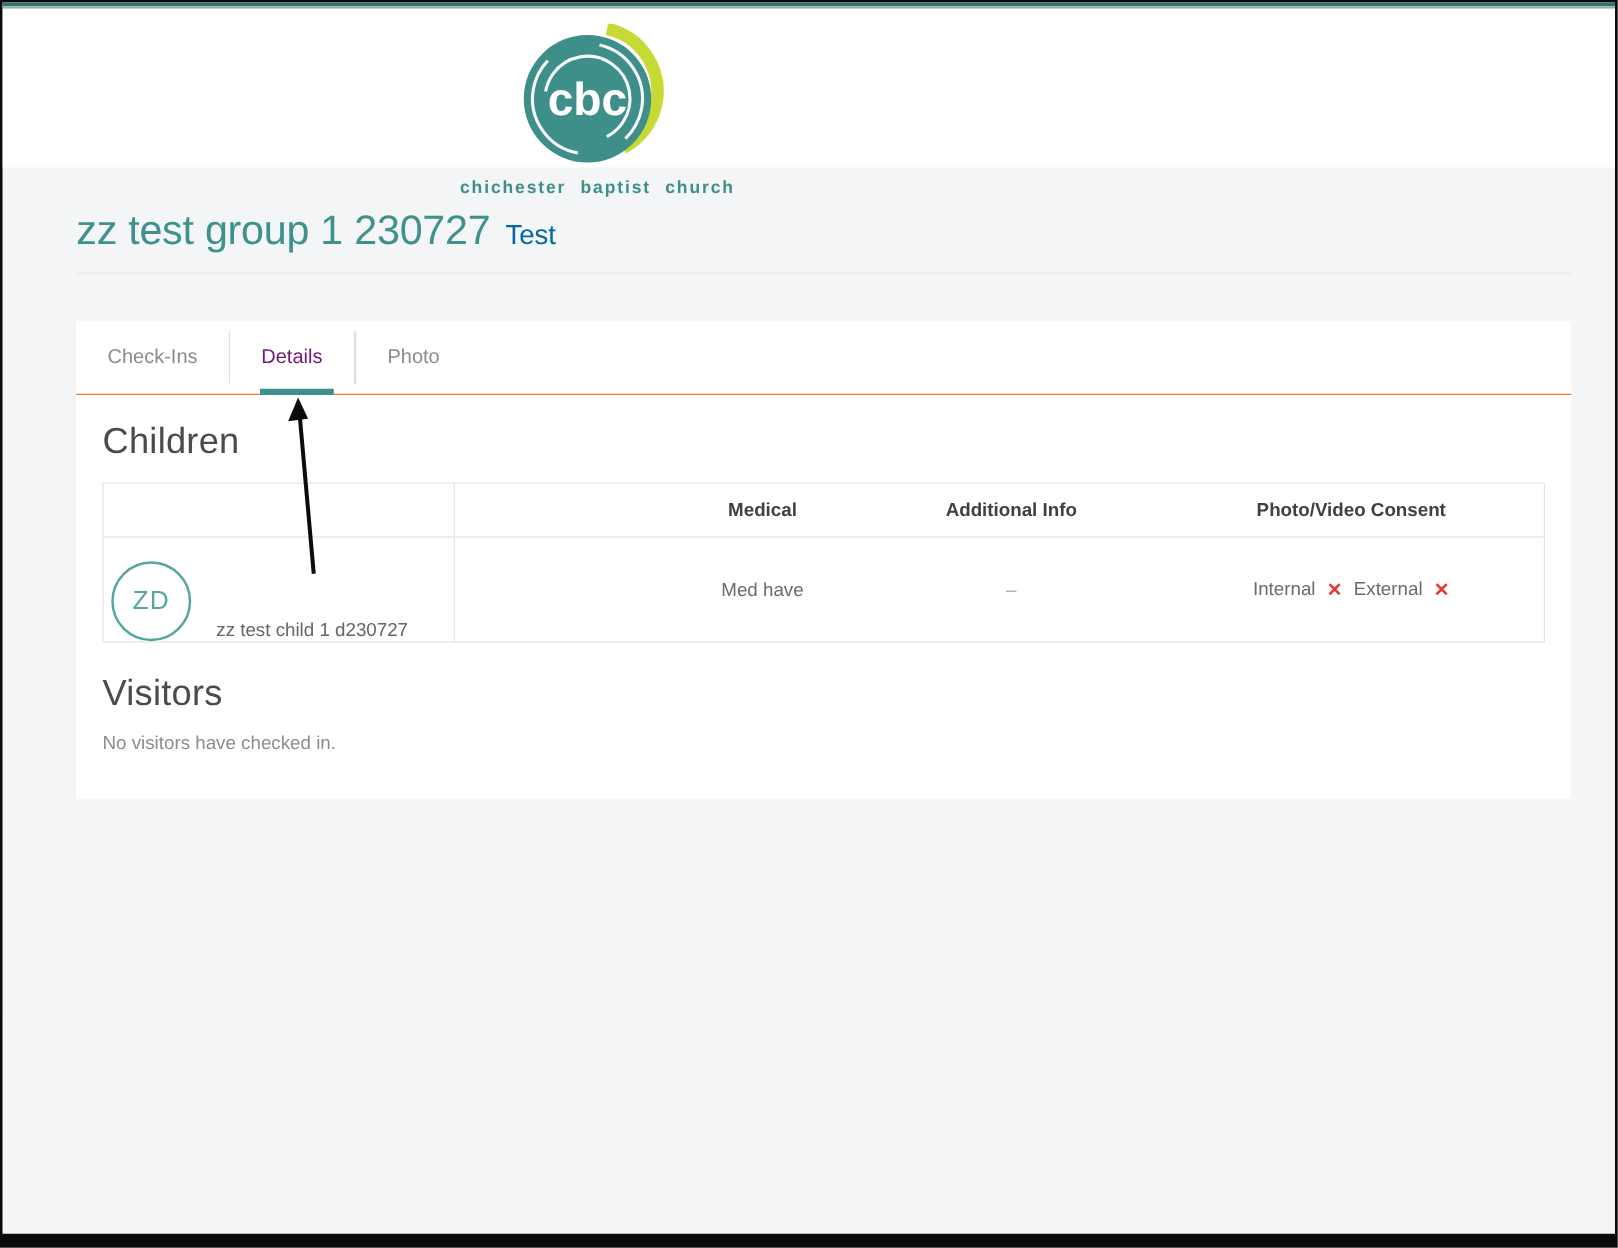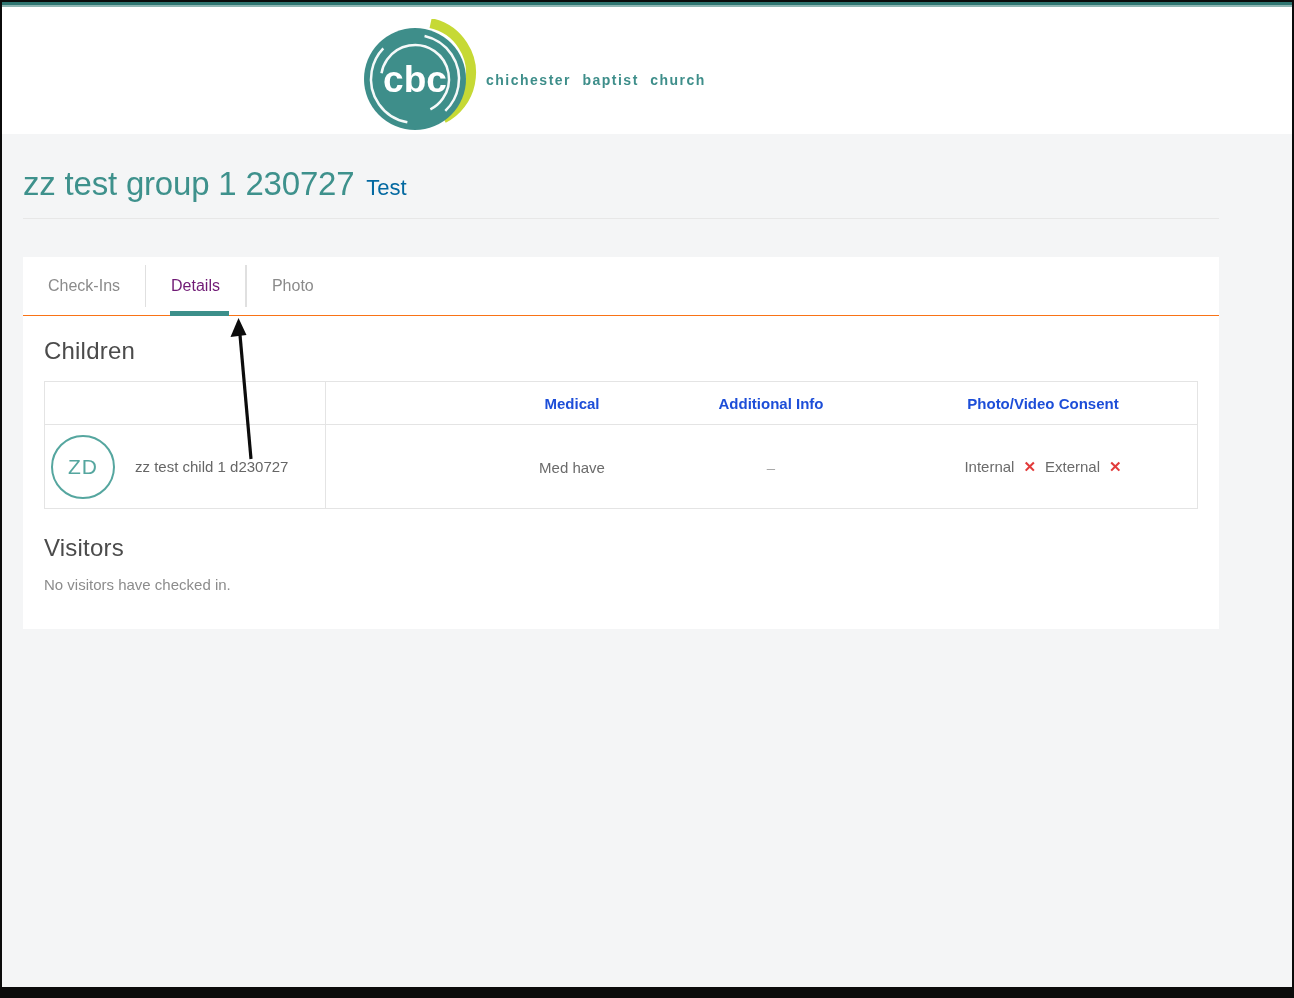--- a/index.html
+++ b/index.html
@@ -10,30 +10,30 @@
     position:relative; width:1294px; height:998px;
     background:#f4f5f6; overflow:hidden;
     border:2px solid #0b0b0b; border-bottom-width:11px;
   }
 
   .accent-line  { height:3px; background:#2f7672; }
   .accent-line2 { height:2px; background:#8fb5b2; }
 
   
   .site-header { position:relative; height:127px; background:#ffffff; }
-  .logo-wrap { position:absolute; left:358px; top:12px; display:flex; align-items:center; }
+  .logo-wrap { position:absolute; left:358px; top:12px; display:flex; align-items:center;flex-direction:column; }
   .logo-mark { width:118px; height:116px; }
   .wordmark {
     margin-left:8px; margin-top:6px;
     color:#3e8e8a; font-size:14px; font-weight:bold;
     letter-spacing:1.5px; word-spacing:6px; white-space:nowrap;
   }
 
   
-  .content { width:1196px; margin-left:21px; }
+  .content { width:1196px; margin-left:59px; }
 
   .title-row { padding-top:31px; display:flex; align-items:baseline; }
   .page-title { color:#3e918c; font-size:33px; font-weight:400; letter-spacing:-0.2px; }
   .page-subtitle { color:#0369a1; font-size:22px; font-weight:400; margin-left:12px; }
   .title-divider { margin-top:15px; border-bottom:1px solid #e7e7e7; }
 
   
   .card { margin-top:38px; background:#ffffff; margin-bottom:40px; }
 
   .tabbar { display:flex; height:59px; border-bottom:1px solid #f97316; position:relative; }
@@ -44,40 +44,40 @@
   .tab-sep { width:1px; height:42px; background:#e0e0e0; align-self:center; }
   .tab.active { color:#701a75; font-weight:normal; }
   .tab.active::after {
     content:""; position:absolute; left:24px; right:16px; bottom:-1px;
     height:5px; background:#3c8f8a;
   }
 
   .card-body { padding:0 21px 36px 21px; }
 
   .section-heading {
-    padding-top:21px; color:#4b4b4b; font-size:24px; font-weight:400; letter-spacing:0.2px;
+    padding-top:21px; color:#4b4b4b; font-size:29px; font-weight:400; letter-spacing:0.2px;
   }
 
   
   .tbl { margin-top:16px; border:1px solid #e4e4e4; }
   .tbl-row { display:flex; }
   .tbl-row.head { height:43px; border-bottom:1px solid #e4e4e4; }
   .tbl-row.datarow { height:83px; }
   .cell-name {
     width:281px; border-right:1px solid #e4e4e4;
-    display:flex; align-items:center; padding-left:6px;
+    display:flex; align-items:flex-end; padding-left:6px;
   }
   .cols-area { flex:1; position:relative; }
   .col-pos {
     position:absolute; top:50%; transform:translate(-50%,-50%); white-space:nowrap;
   }
   .pos-medical    { left:246px; }
   .pos-additional { left:445px;text-align:right; }
   .pos-consent    { left:717px; }
-  .head-label { font-size:15px; font-weight:bold; color:#1d4ed8; }
+  .head-label { font-size:15px; font-weight:bold; color:#404040; }
   .cell-text  { font-size:15px; color:#6b6b6b; }
   .dash-text  { font-size:15px; color:#a9a9a9; }
 
   .avatar {
     width:64px; height:64px; border:2px solid #55a69f; border-radius:50%;
     display:flex; align-items:center; justify-content:center;
     color:#55a69f; font-size:21px; letter-spacing:1px; flex:0 0 auto;
   }
   .child-name { margin-left:20px; font-size:15px; color:#666666; }
 

